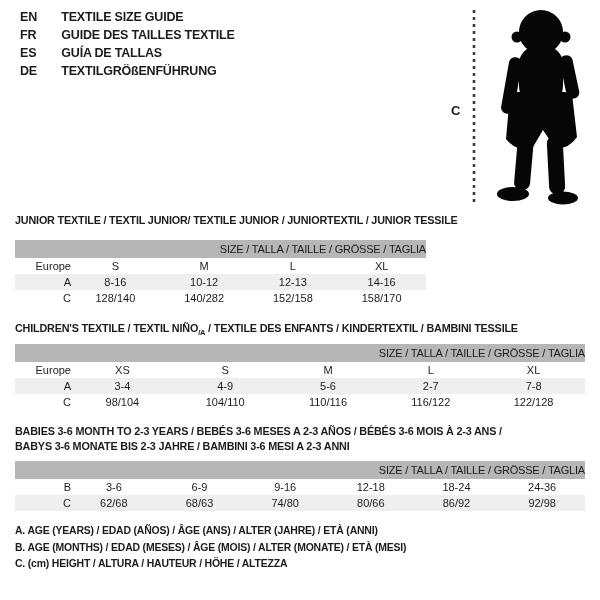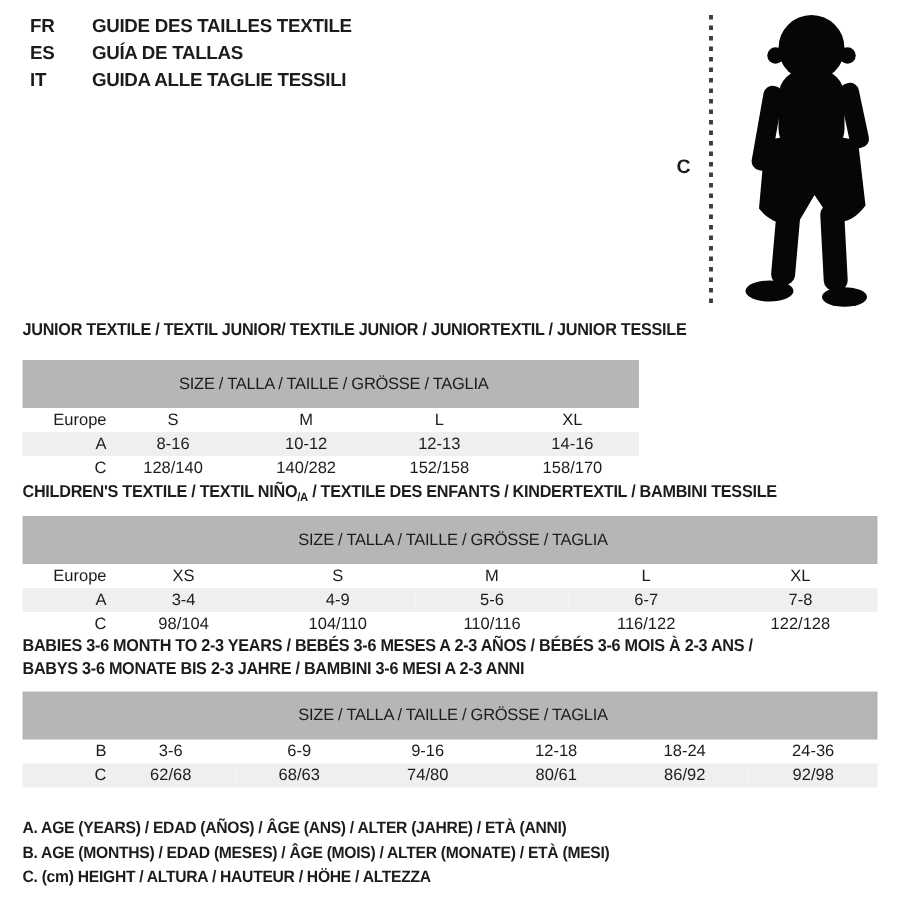--- a/index.html
+++ b/index.html
@@ -39,49 +39,53 @@
   .title-babies { top: 424px; }
   .section-title sub { font-size: 8px; }
 
   
   .size-table { position: absolute; left: 15px; border-collapse: collapse;
     table-layout: fixed; font-size: 11px; color: var(--text); }
   .table-junior { top: 240px; width: 411px; }
   .table-children { top: 344px; width: 570px; }
   .table-babies { top: 461px; width: 570px; }
   .col-label { width: 56px; }
-  .size-table th { background: var(--header-bg); font-weight: 400; text-align: center;
-    padding: 0 0 0 4px; height: 32px; line-height: 14px; font-size: 11px;
+  .size-table th { background: var(--header-bg); font-weight: 400; text-align: right;
+    padding: 0 0 0 4px; height: 18px; line-height: 14px; font-size: 11px;
     letter-spacing: -0.2px; white-space: nowrap; }
   .size-table td { height: 16px; line-height: 16px; text-align: center;
     white-space: nowrap; padding: 0; }
   .size-table td.row-label { text-align: right; padding-left: 4px; }
   tr.shaded td { background: var(--shaded-bg); }
 
   
-  .footnotes { position: absolute; left: 15px; top: 544px; font-weight: 700;
+  .footnotes { position: absolute; left: 15px; top: 522px; font-weight: 700;
     font-size: 11px; letter-spacing: -0.2px; }
   .footnote-line { height: 16.5px; line-height: 16.5px; white-space: nowrap;
     transform: scaleX(0.95); transform-origin: 0 50%; }
 </style>
 </head>
 <body>
 
 <div class="lang-block">
   <div class="lang-row">
+    <span class="lang-code">EN</span>
+    <span>TEXTILE SIZE GUIDE</span>
+  </div>
+  <div class="lang-row">
     <span class="lang-code">FR</span>
     <span>GUIDE DES TAILLES TEXTILE</span>
   </div>
   <div class="lang-row">
     <span class="lang-code">ES</span>
     <span>GUÍA DE TALLAS</span>
   </div>
   <div class="lang-row">
-    <span class="lang-code">IT</span>
-    <span>GUIDA ALLE TAGLIE TESSILI</span>
+    <span class="lang-code">DE</span>
+    <span>TEXTILGRÖßENFÜHRUNG</span>
   </div>
 </div>
 
 <div class="size-figure">
   <span class="measure-label">C</span>
   <svg class="dash-svg" width="6" height="200" viewBox="0 0 6 200">
     <line x1="3" y1="2" x2="3" y2="198" stroke="currentColor" stroke-width="2.6" stroke-dasharray="3 4"></line>
   </svg>
   <svg class="figure-svg" width="110" height="200" viewBox="0 0 110 200">
     <g fill="currentColor">
@@ -164,21 +168,21 @@
       <td>S</td>
       <td>M</td>
       <td>L</td>
       <td>XL</td>
     </tr>
     <tr class="shaded">
       <td class="row-label">A</td>
       <td>3-4</td>
       <td>4-9</td>
       <td>5-6</td>
-      <td>6-7</td>
+      <td>2-7</td>
       <td>7-8</td>
     </tr>
     <tr>
       <td class="row-label">C</td>
       <td>98/104</td>
       <td>104/110</td>
       <td>110/116</td>
       <td>116/122</td>
       <td>122/128</td>
     </tr>
@@ -212,21 +216,21 @@
       <td>9-16</td>
       <td>12-18</td>
       <td>18-24</td>
       <td>24-36</td>
     </tr>
     <tr class="shaded">
       <td class="row-label">C</td>
       <td>62/68</td>
       <td>68/63</td>
       <td>74/80</td>
-      <td>80/61</td>
+      <td>80/66</td>
       <td>86/92</td>
       <td>92/98</td>
     </tr>
   </tbody>
 </table>
 
 <div class="footnotes">
   <div class="footnote-line">A. AGE (YEARS) / EDAD (AÑOS) / ÂGE (ANS) / ALTER (JAHRE) / ETÀ (ANNI)</div>
   <div class="footnote-line">B. AGE (MONTHS) / EDAD (MESES) / ÂGE (MOIS) / ALTER (MONATE) / ETÀ (MESI)</div>
   <div class="footnote-line">C. (cm) HEIGHT / ALTURA / HAUTEUR / HÖHE / ALTEZZA</div>

